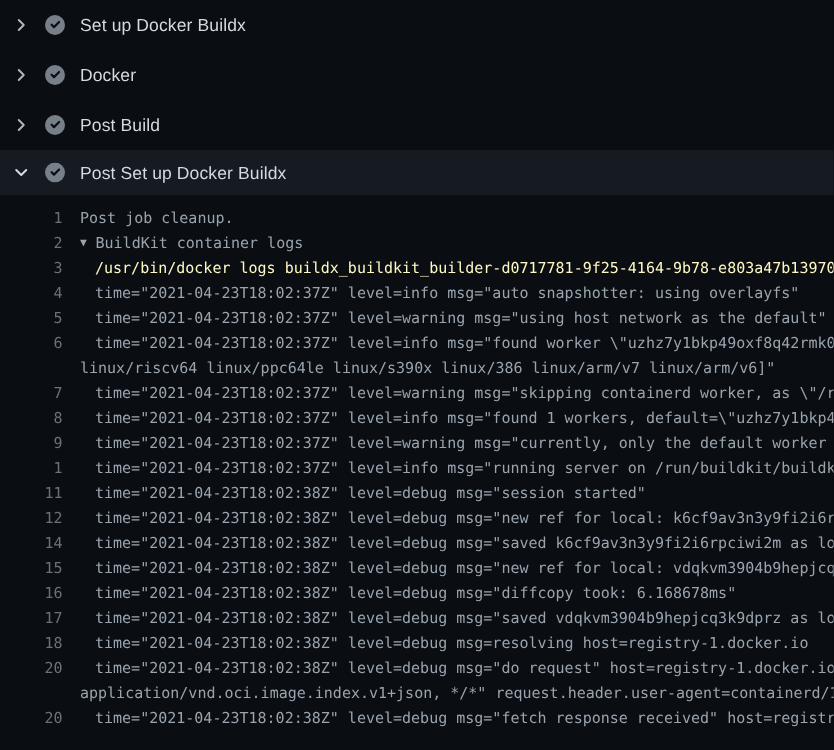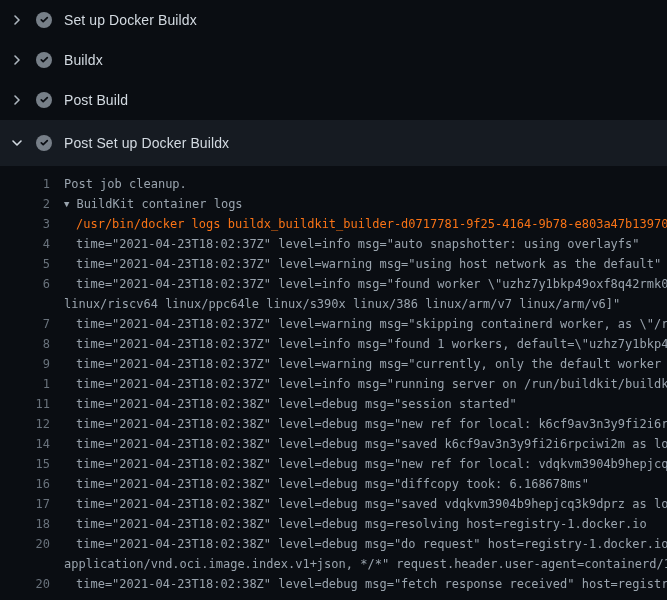--- a/index.html
+++ b/index.html
@@ -9,21 +9,21 @@
     font-family:"Liberation Sans", sans-serif;
   }
   .panel{width:667px;height:600px;overflow:hidden;position:relative;}
 
   
   .steps{display:block;}
   .step{
     height:40px;display:flex;align-items:center;
     cursor:pointer;
   }
-  .step.expanded{background:#161b22;height:46px;}
+  .step.expanded{background:#161b22;height:36px;}
   .step .chev{
     width:16px;height:16px;margin-left:9px;flex:none;
     display:flex;align-items:center;justify-content:center;
   }
   .step .check{
     width:16px;height:16px;margin-left:11px;flex:none;
     display:flex;align-items:center;justify-content:center;
   }
   .step .label{
     margin-left:12px;
@@ -37,21 +37,21 @@
     font-size:12px;line-height:20px;
   }
   .row{display:flex;height:20px;white-space:pre;overflow:hidden;}
   .num{
     flex:none;width:50px;text-align:right;
     color:#69727c;cursor:pointer;
   }
   .txt{color:#9aa4ae;padding-left:14px;}
   .row.indent1 .txt{padding-left:26px;}
   .row.wrap .txt{padding-left:14px;}
-  .row.command .txt{color:#f97316;text-align:center;}
+  .row.command .txt{color:#fef9c3;text-align:center;}
   .tri{
     display:inline-block;font-size:9px;color:#9aa4ae;
     margin-right:7px;vertical-align:1px;cursor:pointer;
   }
 </style>
 </head>
 <body>
 
 <div class="panel">
   <div class="steps">
@@ -75,21 +75,21 @@
           <svg width="16" height="16" viewBox="0 0 16 16">
             <path d="M6 4l4 4-4 4" stroke="#aeb6bf" stroke-width="1.6" fill="none" stroke-linecap="round" stroke-linejoin="round"></path>
           </svg>
         </span>
     <span class="check">
       <svg width="16" height="16" viewBox="0 0 16 16">
         <circle cx="8" cy="8" r="8" fill="#777f88"></circle>
         <path d="M11.3 5.6l-4.1 4.1-1.9-1.9" stroke="#0a0d12" stroke-width="1.7" fill="none" stroke-linecap="round" stroke-linejoin="round"></path>
       </svg>
     </span>
-    <span class="label">Buildx</span>
+    <span class="label">Docker</span>
   </div>
 
   <div class="step">
     <span class="chev">
           <svg width="16" height="16" viewBox="0 0 16 16">
             <path d="M6 4l4 4-4 4" stroke="#aeb6bf" stroke-width="1.6" fill="none" stroke-linecap="round" stroke-linejoin="round"></path>
           </svg>
         </span>
     <span class="check">
       <svg width="16" height="16" viewBox="0 0 16 16">

